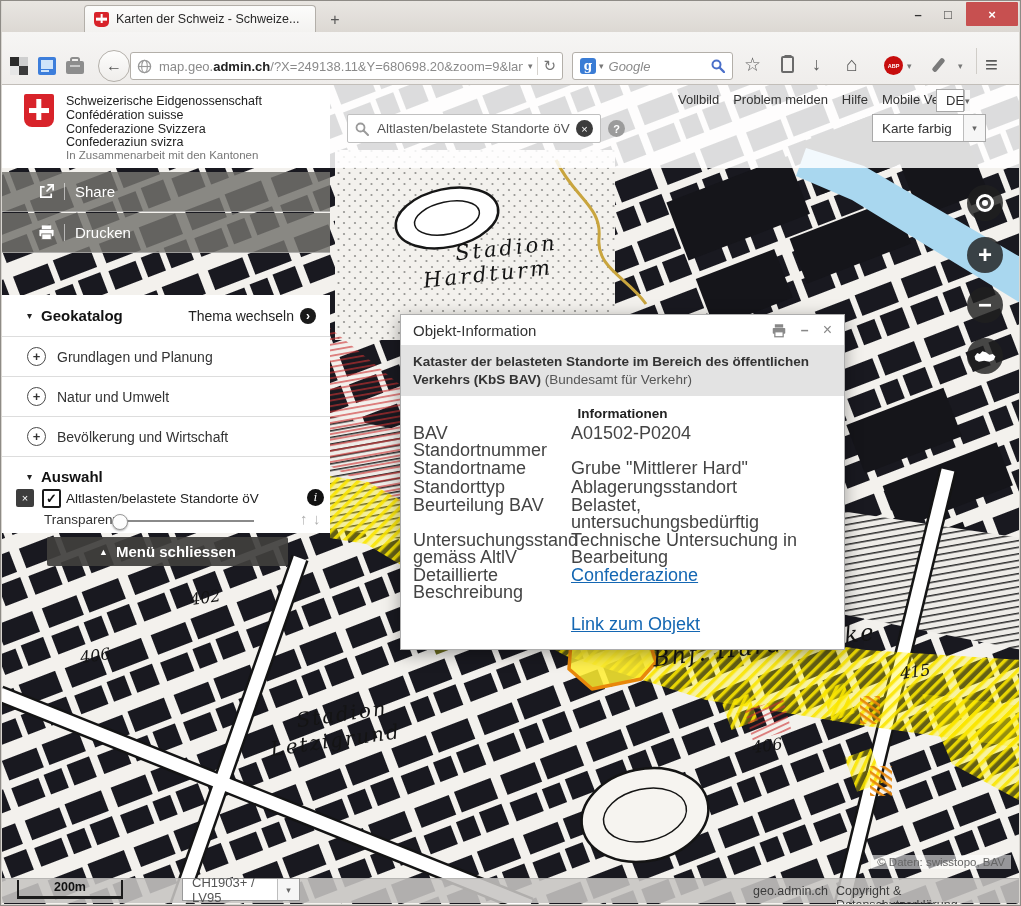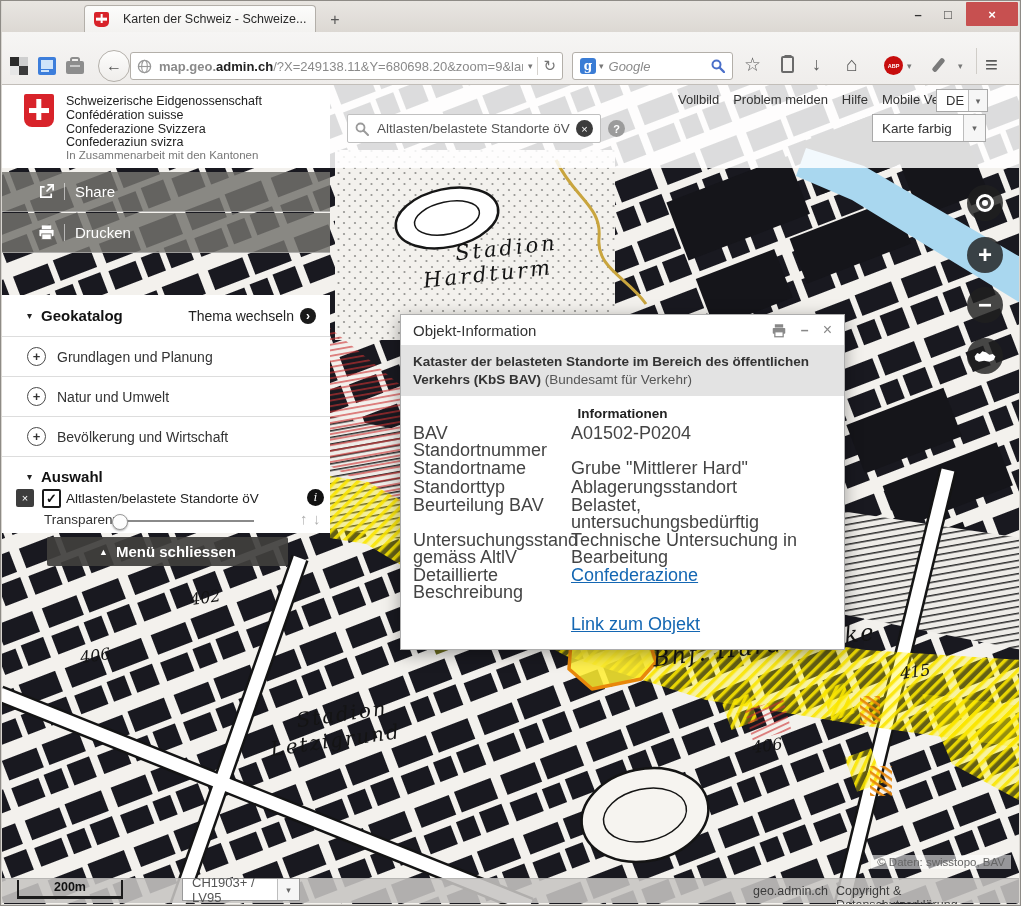--- a/index.html
+++ b/index.html
@@ -2,21 +2,21 @@
 <html><head>
 <meta charset="utf-8">
 <style>
   html,body{margin:0;padding:0;background:#666;}
   #app{position:relative;width:1021px;height:906px;background:#dcd8d3;font-family:"Liberation Sans",sans-serif;overflow:hidden;}
   .ab{position:absolute;}
   .nowrap{white-space:nowrap;}
   .flexc{display:flex;align-items:center;}
   
   #titlebar{left:0;top:0;width:1021px;height:32px;background:linear-gradient(#e9e6e2,#dcd8d3);}
-  #tab{left:84px;top:5px;width:232px;height:27px;background:linear-gradient(#fcfcfb,#f3f2f0);border:1px solid #b3afa9;border-bottom:none;border-radius:4px 4px 0 0;display:flex;align-items:center;gap:14px;padding:0 9px;box-sizing:border-box;}
+  #tab{left:84px;top:5px;width:232px;height:27px;background:linear-gradient(#fcfcfb,#f3f2f0);border:1px solid #b3afa9;border-bottom:none;border-radius:4px 4px 0 0;display:flex;align-items:center;gap:7px;padding:0 9px;box-sizing:border-box;}
   #tab .t{font-size:12.5px;color:#2a2a2a;overflow:hidden;white-space:nowrap;}
   .shield{background:#d8232a;position:relative;flex:none;}
   .shield:before{content:"";position:absolute;background:#fff;left:50%;top:16%;width:18%;height:64%;transform:translateX(-50%);}
   .shield:after{content:"";position:absolute;background:#fff;top:50%;left:16%;height:18%;width:68%;transform:translateY(-50%);}
   .winbtn{font-size:13px;color:#333;width:26px;height:21px;display:flex;align-items:center;justify-content:center;}
   #closebtn{width:52px;height:24px;background:#c75050;border-radius:1px;color:#fff;font-weight:bold;font-size:13px;display:flex;align-items:center;justify-content:center;}
   
   #navbar{left:0;top:32px;width:1021px;height:53px;background:linear-gradient(#f6f5f4,#efedeb);border-bottom:1px solid #c2beb9;box-sizing:border-box;}
   .urlbox{background:#fff;border:1px solid #b3afa9;border-radius:3px;box-sizing:border-box;display:flex;align-items:center;}
   .navico{color:#5a5a5a;text-align:center;}
@@ -207,21 +207,21 @@
       <rect x="4" y="8" width="10" height="2" fill="#c9c9c9"></rect>
     </svg>
   <div class="ab circbtn" style="left:98px;top:50px;width:30px;height:30px;border:1px solid #b4b0aa;background:linear-gradient(#fdfdfc,#efedeb);z-index:1;font-size:16px;color:#555;font-weight:bold;">←</div>
   <div class="ab urlbox" style="left:130px;top:52px;width:433px;height:28px;z-index:1;padding:0 6px;">
     <svg width="15" height="15" viewBox="0 0 16 16" style="flex:none;margin-right:7px;">
         <circle cx="8" cy="8" r="6.5" fill="none" stroke="#999" stroke-width="1.4"></circle>
         <ellipse cx="8" cy="8" rx="3" ry="6.5" fill="none" stroke="#999" stroke-width="1.2"></ellipse>
         <line x1="1.5" y1="8" x2="14.5" y2="8" stroke="#999" stroke-width="1.2"></line>
       </svg>
     <span class="nowrap" style="font-size:13px;overflow:hidden;flex:1;">
-      <span style="color:#8a8a8a;font-weight:bold;">map.geo.</span><span style="color:#222;font-weight:bold;">admin.ch</span><span style="color:#8a8a8a;">/?X=249138.11&amp;Y=680698.20&amp;zoom=9&amp;lang=de&amp;t</span>
+      <span style="color:#8a8a8a;">map.geo.</span><span style="color:#222;font-weight:bold;">admin.ch</span><span style="color:#8a8a8a;">/?X=249138.11&amp;Y=680698.20&amp;zoom=9&amp;lang=de&amp;t</span>
     </span>
     <span class="tinycaret" style="margin:0 5px;">▾</span>
     <span style="width:1px;height:18px;background:#d5d2cd;margin-right:5px;"></span>
     <span style="font-size:15px;color:#777;">↻</span>
   </div>
   <div class="ab urlbox" style="left:572px;top:52px;width:161px;height:28px;z-index:1;padding:0 7px;">
     <span style="width:16px;height:16px;background:#3a7cd5;border-radius:3px;color:#fff;font-family:'DejaVu Serif',serif;font-weight:bold;font-size:12px;display:flex;align-items:center;justify-content:center;flex:none;">g</span>
     <span class="tinycaret" style="margin:0 5px 0 3px;">▾</span>
     <span style="flex:1;font-size:13px;font-style:italic;color:#8a8a8a;">Google</span>
     <svg width="14" height="14" viewBox="0 0 14 14">
@@ -262,21 +262,21 @@
     <span class="circbtn" style="width:17px;height:17px;background:#3c3c3c;color:#fff;font-size:11px;flex:none;">×</span>
   </div>
   <div class="ab circbtn" style="left:608px;top:120px;width:17px;height:17px;background:#9b9b9b;color:#fff;font-size:11px;font-weight:bold;z-index:3;">?</div>
 
   <div class="ab" style="left:678px;top:92px;z-index:3;display:flex;gap:14px;">
     <span class="hnav">Vollbild</span>
     <span class="hnav">Problem melden</span>
     <span class="hnav">Hilfe</span>
     <span class="hnav">Mobile Version</span>
   </div>
-  <div class="ab selbox" style="left:936px;top:89px;width:52px;height:23px;">
+  <div class="ab selbox" style="left:936px;top:89px;width:28px;height:23px;">
     <span class="txt" style="font-size:13px;">DE</span>
     <span class="arr" style="width:18px;">▾</span>
   </div>
   <div class="ab selbox" style="left:872px;top:114px;width:114px;height:28px;">
     <span class="txt">Karte farbig</span>
     <span class="arr">▾</span>
   </div>
 
   <div class="ab menurow" style="top:172px;">
     <svg width="17" height="17" viewBox="0 0 18 18">

